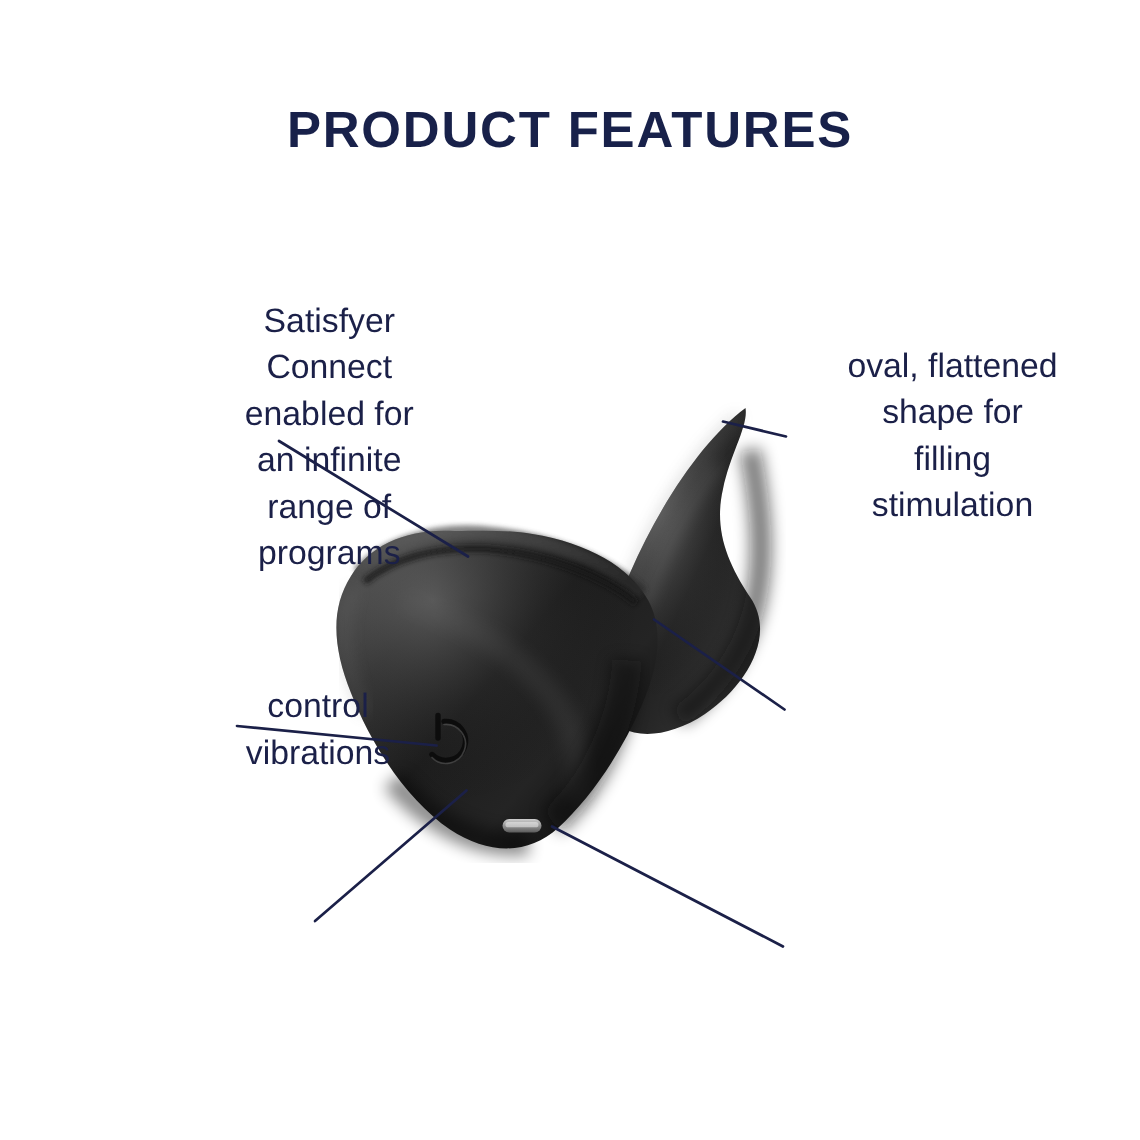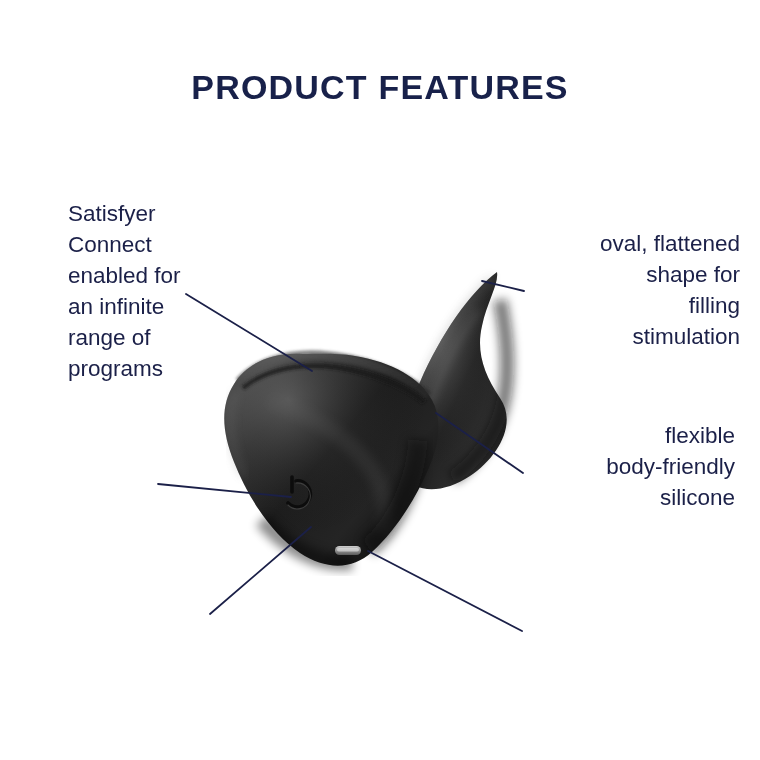--- a/index.html
+++ b/index.html
@@ -38,22 +38,22 @@
   
   .callout {
     position: absolute;
     color: #1b2048;
     font-size: 22.5px;
     line-height: 31px;
     font-weight: 400;
     font-family: "Liberation Sans", sans-serif;
     white-space: pre-line;
   }
-  .callout.left  { text-align: left; }
-  .callout.right { text-align: right; }
+  .callout.left  { text-align: center; margin-left: 44px; }
+  .callout.right { text-align: center; }
 
   #callout-connect   { left: 68px;  top: 198px; width: 215px; }
   #callout-control   { left: 68px;  top: 455px; width: 200px; }
   #callout-base      { left: 68px;  top: 592px; width: 215px; }
   #callout-oval      { left: 530px; top: 228px; width: 210px; }
   #callout-silicone  { left: 530px; top: 420px; width: 205px; }
   #callout-magnetic  { left: 530px; top: 590px; width: 205px; }
 
   
   #leader-layer, #product-layer {
@@ -233,25 +233,24 @@
     <line class="leader" x1="522" y1="631" x2="368" y2="551"></line>
   </svg>
 
   <div id="callout-connect" class="callout left">Satisfyer
 Connect
 enabled for
 an infinite
 range of
 programs</div>
 
+  <div id="callout-control" class="callout left">control
+vibrations</div>
 
 
   <div id="callout-oval" class="callout right">oval, flattened
 shape for
 filling
 stimulation</div>
 
-  <div id="callout-silicone" class="callout right">flexible
-body-friendly
-silicone</div>
 
 
 </div>
 
 </body></html>

